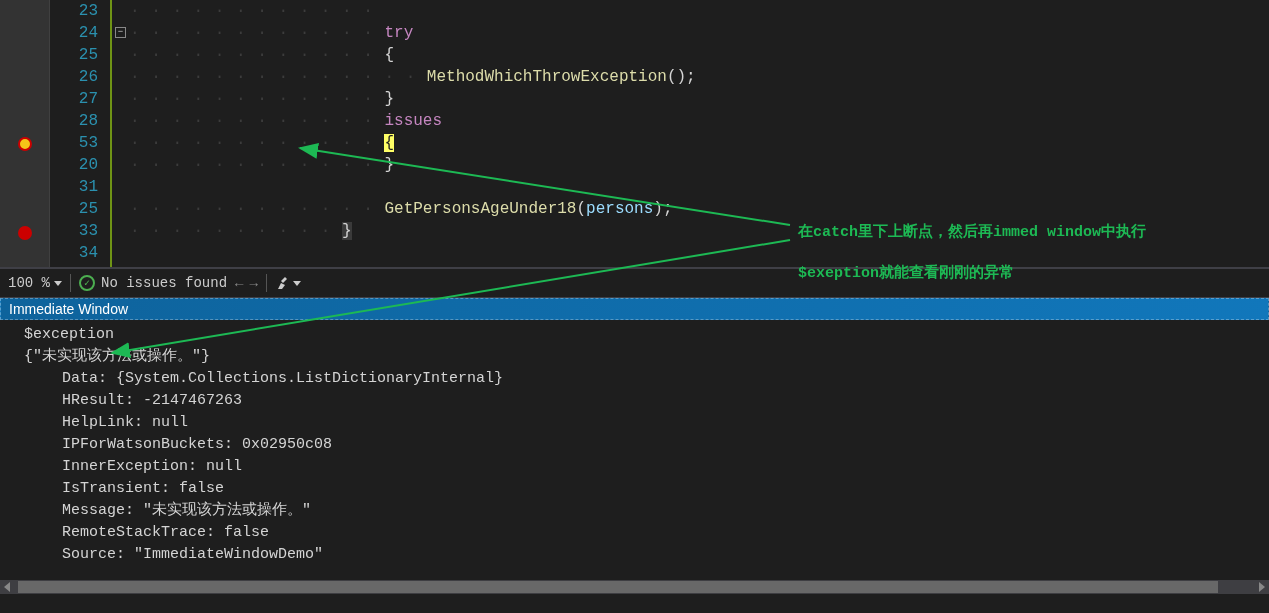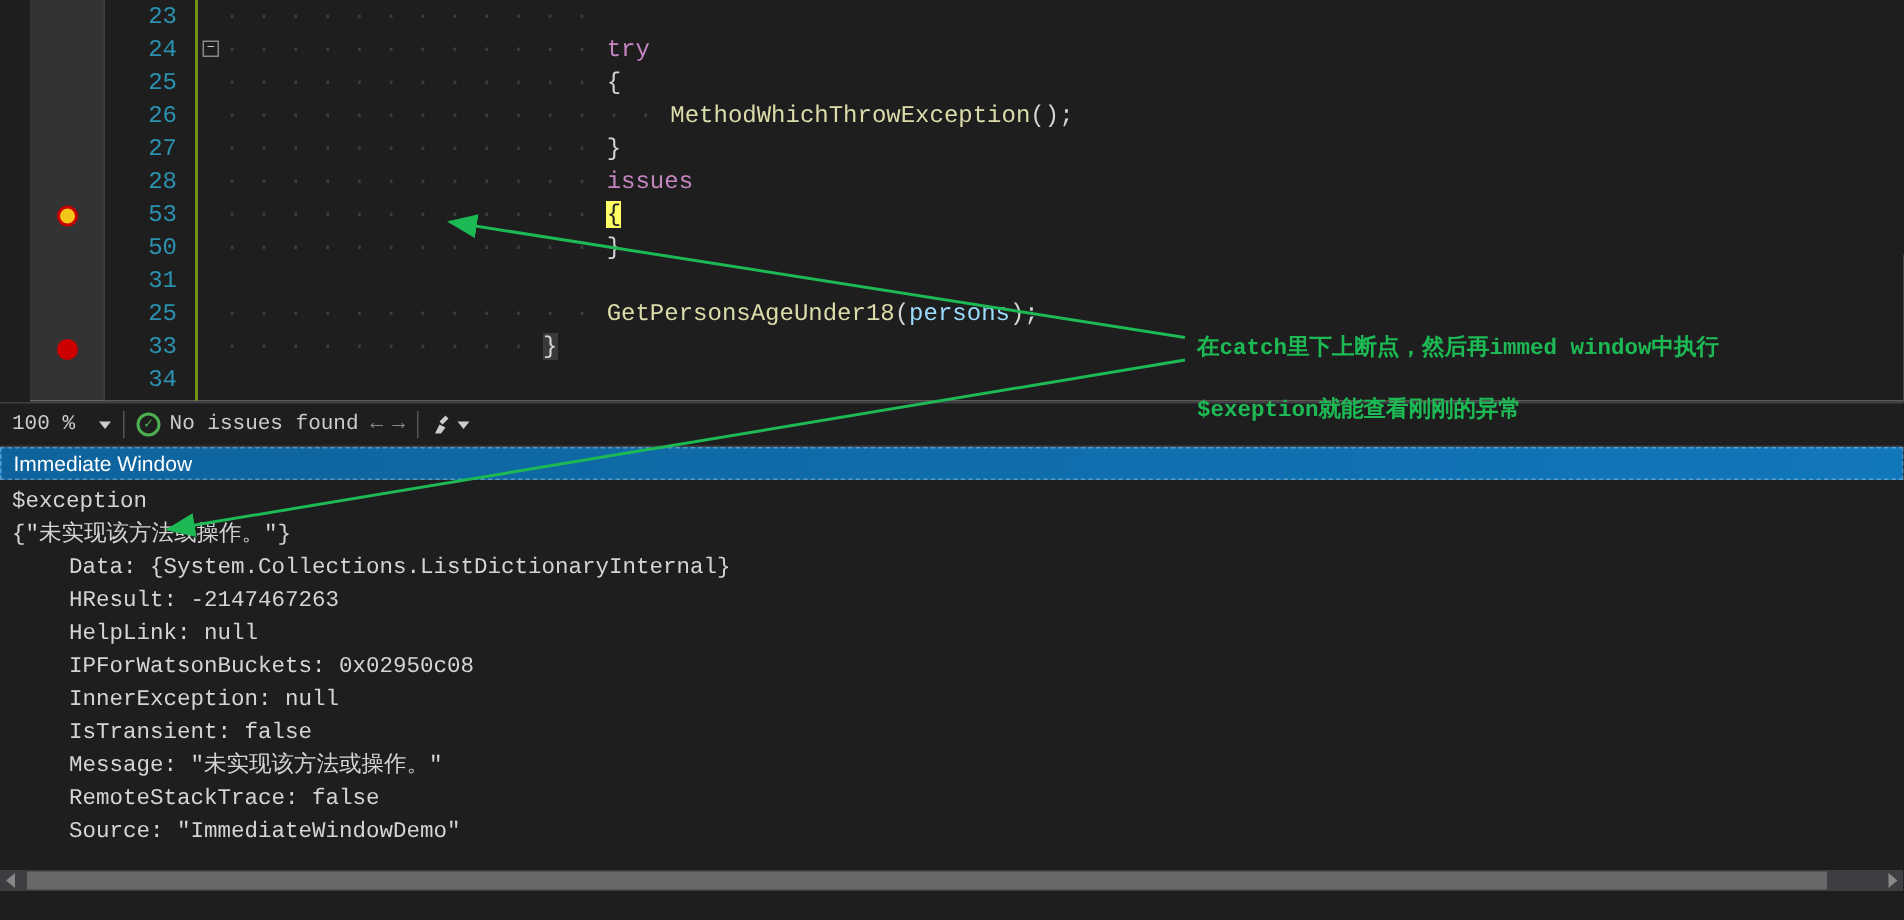--- a/index.html
+++ b/index.html
@@ -8,23 +8,22 @@
       background: #1e1e1e;
       color: #d4d4d4;
       width: 1269px;
       height: 613px;
       overflow: hidden;
       position: relative;
     }
     .editor-area {
       display: flex;
       height: 268px;
-      background: #fef9c3;
+      background: #fde047;
       border-bottom: 1px solid #3f3f46;
-      margin-left: 20px;
     }
     .breakpoint-margin {
       width: 50px;
       background: #333333;
       border-right: 1px solid #404040;
       position: relative;
     }
     .breakpoint {
       width: 14px;
       height: 14px;
@@ -107,21 +106,21 @@
       border-top: 1px solid #3f3f46;
       border-bottom: 1px solid #3f3f46;
       padding: 0 8px;
       font-size: 14px;
       gap: 8px;
     }
     .zoom-dropdown {
       color: #ccc;
       display: flex;
       align-items: center;
-      gap: 16px;
+      gap: 4px;
     }
     .chevron-down {
       width: 0;
       height: 0;
       border-left: 4px solid transparent;
       border-right: 4px solid transparent;
       border-top: 5px solid #ccc;
     }
     .issues-status {
       display: flex;
@@ -161,21 +160,21 @@
       background: linear-gradient(to right, #0e639c, #1177bb);
       background-color: #007acc;
       color: #fff;
       font-size: 14px;
       padding: 2px 8px;
       font-family: 'Segoe UI', sans-serif;
       border: 1px dashed rgba(255,255,255,0.3);
     }
     .immediate-content {
       background: #1e1e1e;
-      padding: 4px 8px;
+      padding: 4px 24px;
       font-size: 15px;
       font-family: 'SimSun', 'Courier New', monospace;
       color: #d4d4d4;
       height: 260px;
       position: relative;
     }
     .imm-line {
       line-height: 22px;
       white-space: pre;
     }
@@ -228,21 +227,21 @@
     <div class="breakpoint breakpoint-red" style="top:226px"></div>
   </div>
   <div class="line-numbers">
     <div class="line-num">23</div>
     <div class="line-num">24</div>
     <div class="line-num">25</div>
     <div class="line-num">26</div>
     <div class="line-num">27</div>
     <div class="line-num">28</div>
     <div class="line-num">53</div>
-    <div class="line-num">50</div>
+    <div class="line-num">20</div>
     <div class="line-num">31</div>
     <div class="line-num">25</div>
     <div class="line-num">33</div>
     <div class="line-num">34</div>
   </div>
   <div class="fold-margin">
     <div class="fold-box" style="top:27px">−</div>
   </div>
   <div class="code-area">
     <div class="code-line"><span class="dots">· · · · · · · · · · · · </span></div>

